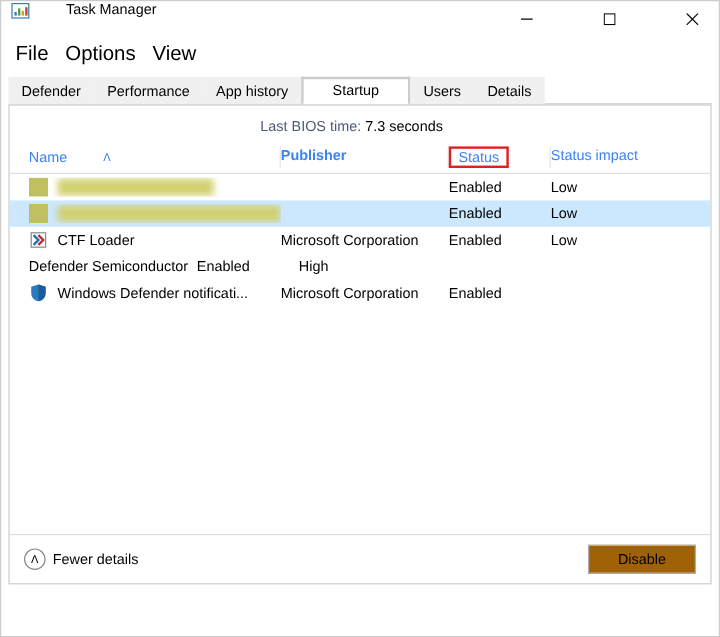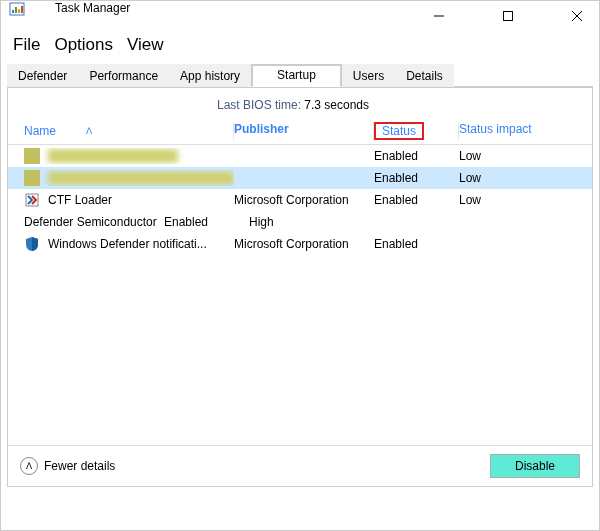--- a/index.html
+++ b/index.html
@@ -35,21 +35,21 @@
 .row .c-pub { width: 140px; white-space: nowrap; overflow: hidden; }
 .row .c-status { width: 85px; }
 .row .c-impact { flex: 1; }
 .blur { filter: blur(3px); background: #d0d070; color: #aaa; height: 14px; }
 .blur.w1 { width: 130px; }
 .blur.w2 { width: 190px; }
 .blur.w3 { width: 40px; }
 .footer { display: flex; align-items: center; justify-content: space-between; padding: 8px 12px; border-top: 1px solid #ddd; position: absolute; bottom: 0; left: 0; right: 0; }
 .fewer { display: flex; align-items: center; gap: 6px; }
 .circ { width: 18px; height: 18px; border: 1px solid #888; border-radius: 50%; display: flex; align-items: center; justify-content: center; font-size: 9px; }
-.disable-btn { padding: 4px 24px; border: 1px solid #adadad; background: #5eead4; font-size: 12px; }
+.disable-btn { padding: 4px 24px; border: 1px solid #adadad; background: #a16207; font-size: 12px; }
 </style>
 </head>
 <body>
 
 <div class="titlebar">
   <span class="icon">
     <svg viewBox="0 0 16 16">
         <rect x="1" y="2" width="14" height="12" fill="none" stroke="#3a7abd" stroke-width="1"></rect>
         <rect x="3" y="9" width="2" height="3" fill="#3a7abd"></rect>
         <rect x="6" y="6" width="2" height="6" fill="#5a9a3a"></rect>

